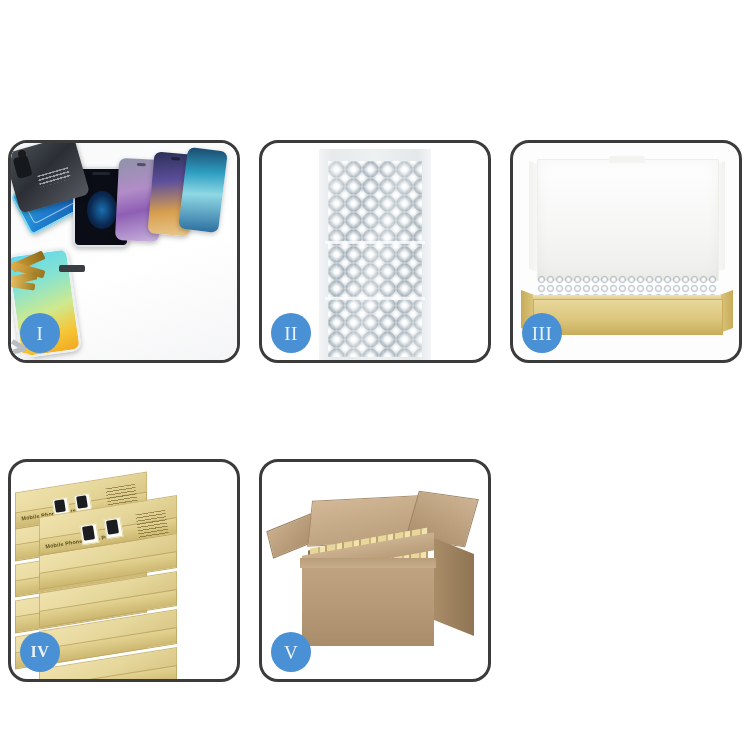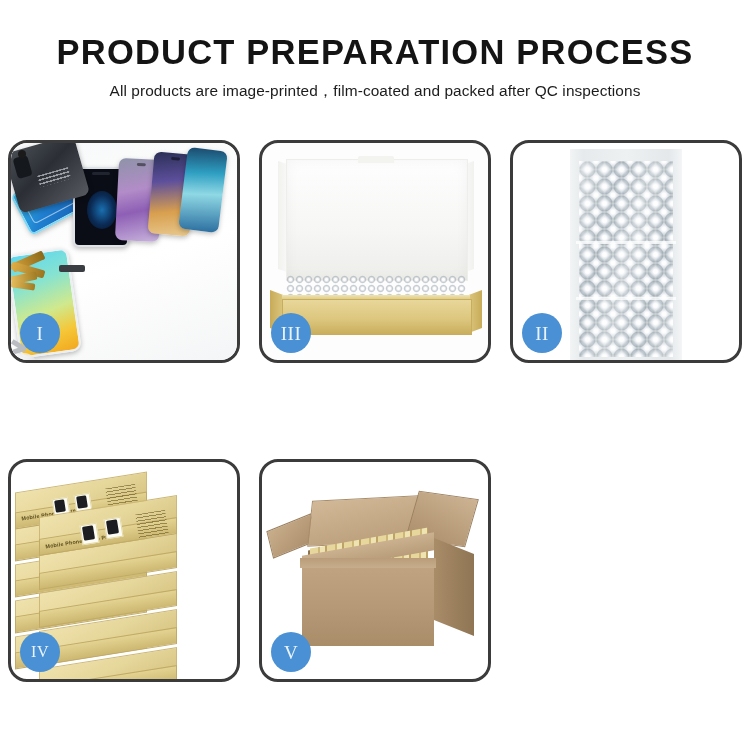--- a/index.html
+++ b/index.html
@@ -44,21 +44,21 @@
   .badge{
     position:absolute;left:9px;bottom:7px;
     width:40px;height:40px;border-radius:50%;
     background:#4a90d4;
     display:flex;align-items:center;justify-content:center;
     color:#eaf3fb;
     font-family:"Liberation Serif","DejaVu Serif",serif;
     font-size:19px;line-height:1;letter-spacing:.5px;
     z-index:40;
   }
-  .badge.sm{font-size:16px;}
+  .badge.sm{font-size:16px;font-weight:bold;}
 
   
   .p1{background:#fbfbfb;}
   .p1 .shade{position:absolute;left:0;top:0;right:0;bottom:0;
     background:linear-gradient(160deg,#f7f8f9 0%,#ffffff 55%,#f4f5f6 100%);}
   .phone{position:absolute;border-radius:7px;box-shadow:0 2px 5px rgba(0,0,0,.25);}
   
   .film{
     left:6px;top:34px;width:63px;height:42px;
     background:linear-gradient(135deg,#35b7e8 0%,#1f7fd0 45%,#1660b4 100%);
@@ -265,24 +265,20 @@
   .s-seam2{position:absolute;left:74px;top:178px;width:14px;height:16px;
     background:rgba(140,116,78,.4);}
   .s-shadow{position:absolute;left:150px;top:22px;width:60px;height:22px;
     background:rgba(235,238,240,.9);transform:skewY(-24deg);}
 </style>
 </head>
 <body>
 
 <div class="page">
 
-  <div class="header">
-    <div class="title">PRODUCT PREPARATION PROCESS</div>
-    <div class="subtitle">All products are image-printed，film-coated and packed after QC inspections</div>
-  </div>
 
   <div class="grid">
 
     <div class="panel p1">
       <div class="panel-inner">
         <div class="shade"></div>
         <div class="phone film"></div>
         <div class="phone glass"></div>
         <div class="phone ph2">
             <span class="notch"></span>
@@ -307,47 +303,47 @@
         <div class="sp2"></div>
         <div class="sp3"></div>
         <div class="sp4"></div>
         <div class="sp5"></div>
         <div class="sp6"></div>
         <div class="tool"></div>
       </div>
       <div class="badge">I</div>
     </div>
 
+    <div class="panel p2">
+      <div class="panel-inner">
+        <div class="bwrap">
+          <div class="bubbles"></div>
+          <div class="bsheen"></div>
+          <div class="bseal" style="top:92px"></div>
+          <div class="bseal" style="top:148px"></div>
+        </div>
+      </div>
+      <div class="badge">II</div>
+    </div>
+
     <div class="panel p3">
       <div class="panel-inner">
         <div class="m-lid-l"></div>
         <div class="m-lid-r"></div>
         <div class="m-lid"></div>
         <div class="m-lid-tab"></div>
         <div class="m-inner"></div>
         <div class="m-side-l"></div>
         <div class="m-side-r"></div>
         <div class="m-rim"></div>
         <div class="m-front"></div>
       </div>
       <div class="badge">III</div>
     </div>
 
-    <div class="panel p2">
-      <div class="panel-inner">
-        <div class="bwrap">
-          <div class="bubbles"></div>
-          <div class="bsheen"></div>
-          <div class="bseal" style="top:92px"></div>
-          <div class="bseal" style="top:148px"></div>
-        </div>
-      </div>
-      <div class="badge">II</div>
-    </div>
-
     <div class="panel p4">
       <div class="panel-inner stack">
 
         <div class="sbox" style="left:4px;top:56px;width:130px;height:20px">
           <div class="top"></div>
           <div class="side"></div>
         </div>
         <div class="sbox" style="left:4px;top:92px;width:130px;height:20px">
           <div class="top"></div>
           <div class="side"></div>

